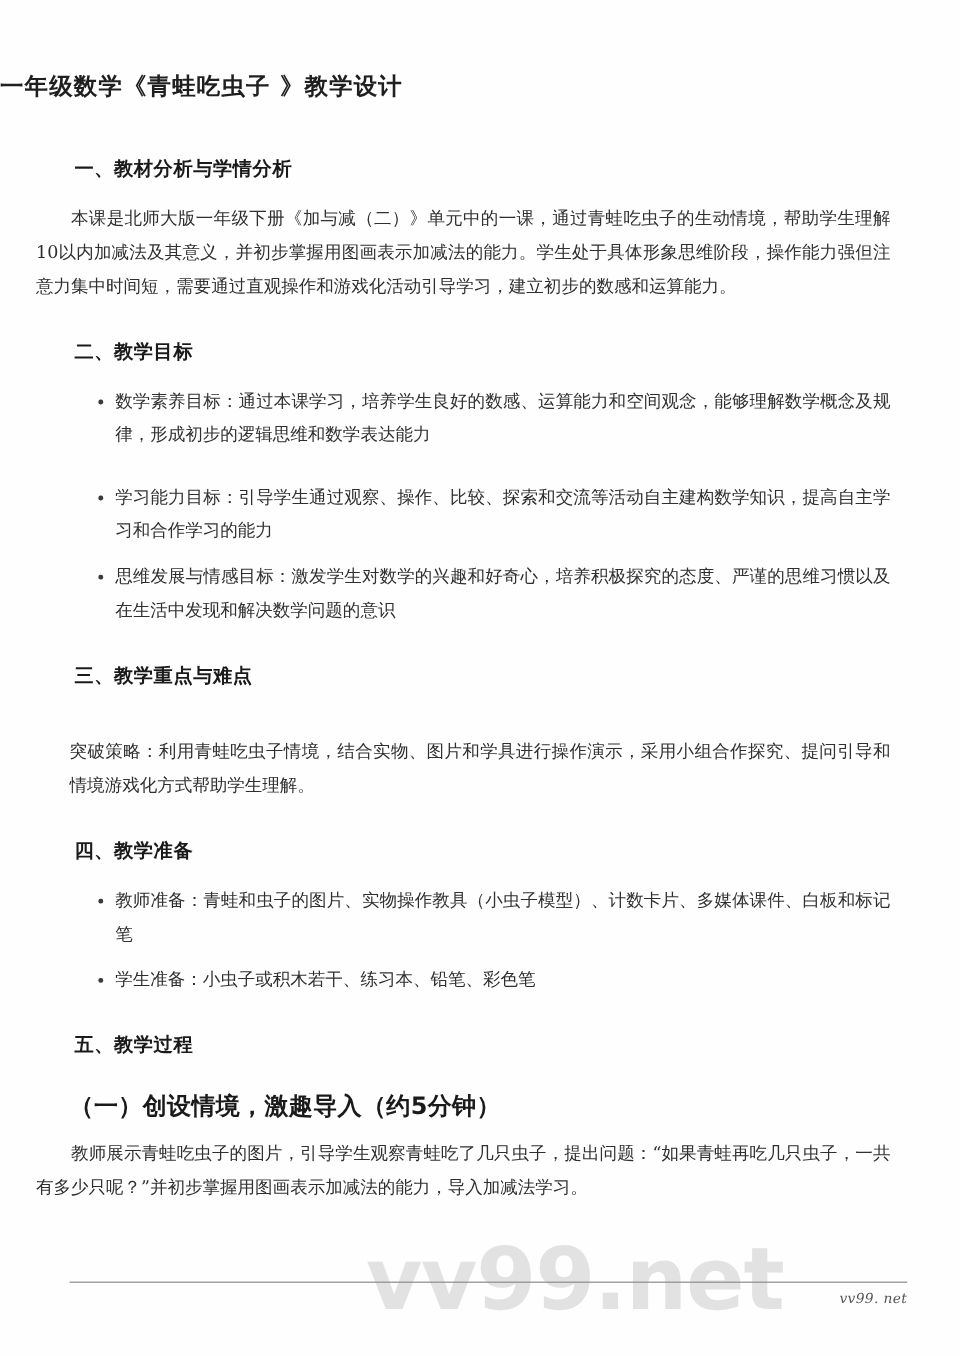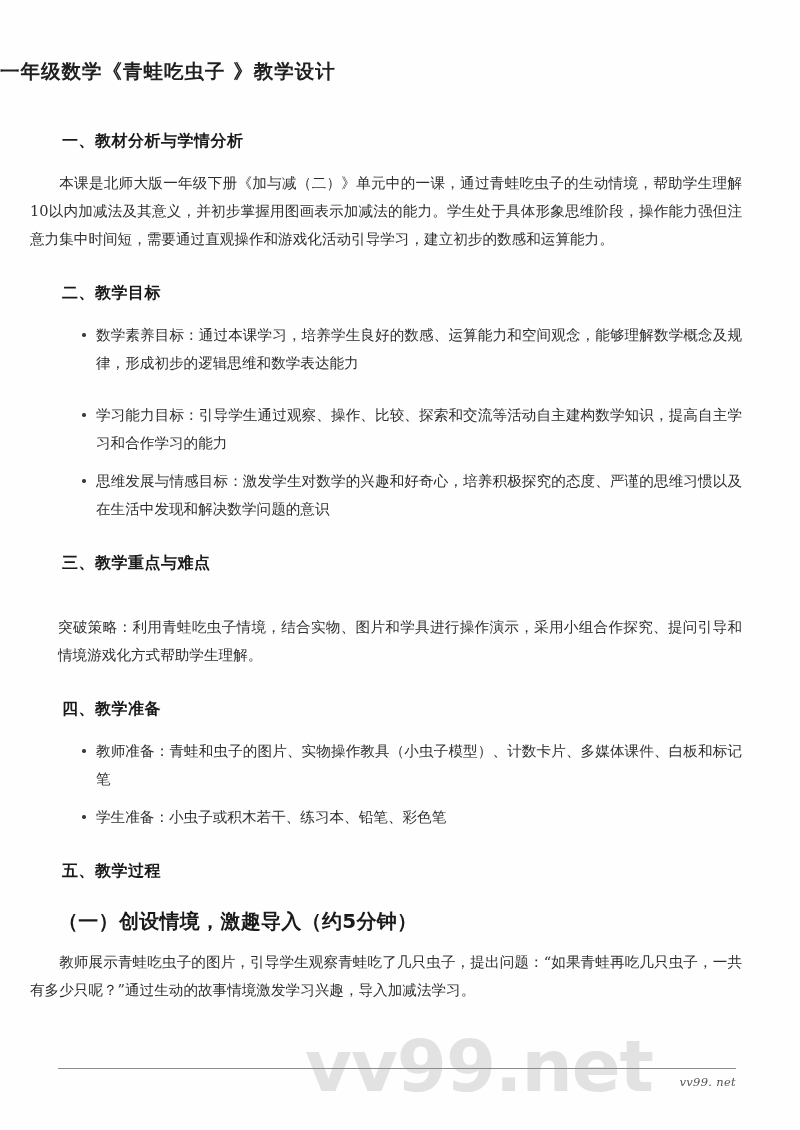--- a/index.html
+++ b/index.html
@@ -108,21 +108,21 @@
   
   .sp-title-gap { height: 42px; }
   .sp-h-to-p    { height: 13px; }
   .sp-p-to-h    { height: 26px; }
   .sp-para      { height: 11px; }
   .sp-block     { height: 22px; }
   
   #footer {
     position: absolute;
     left: 58px;
-    right: 64px;
+    right: 44px;
     top: 1068px;
     z-index: 2;
   }
   #footer-rule {
     border: 0;
     border-top: 1px solid #8c8c8c;
     margin: 0;
   }
   #footer-label {
     display: block;
@@ -178,21 +178,21 @@
       <li>教师准备：青蛙和虫子的图片、实物操作教具（小虫子模型）、计数卡片、多媒体课件、白板和标记笔</li>
       <li style="margin-top:10px">学生准备：小虫子或积木若干、练习本、铅笔、彩色笔</li>
     </ul>
 
     <div class="sp-p-to-h"></div>
 
     <h2 class="sec-h">五、教学过程</h2>
     <div class="sp-block"></div>
     <h3 class="sub-h">（一）创设情境，激趣导入（约5分钟）</h3>
     <div class="sp-h-to-p"></div>
-    <p class="para indent">教师展示青蛙吃虫子的图片，引导学生观察青蛙吃了几只虫子，提出问题：“如果青蛙再吃几只虫子，一共有多少只呢？”通过生动的故事情境激发学习兴趣，导入加减法学习。</p>
+    <p class="para indent">教师展示青蛙吃虫子的图片，引导学生观察青蛙吃了几只虫子，提出问题：“如果青蛙再吃几只虫子，一共有多少只呢？”并初步掌握用图画表示加减法的能力，导入加减法学习。</p>
 
   </div>
 
   <div id="footer">
     <hr id="footer-rule">
     <span id="footer-label">vv99. net</span>
   </div>
 
 </div>
 

